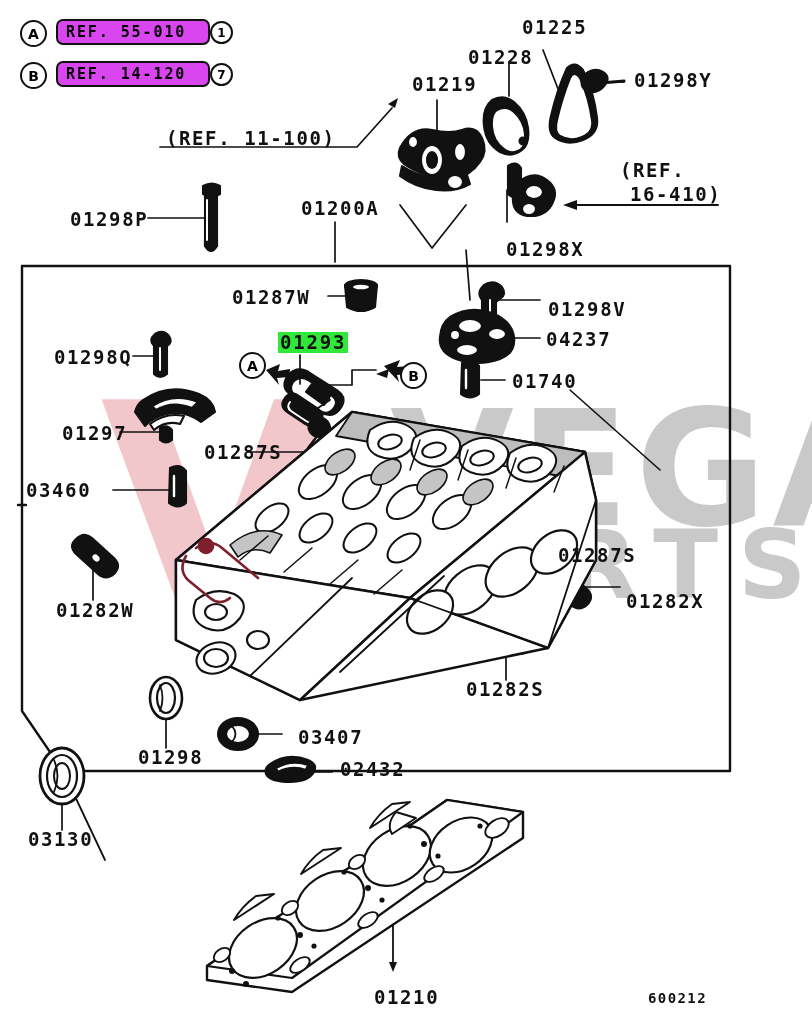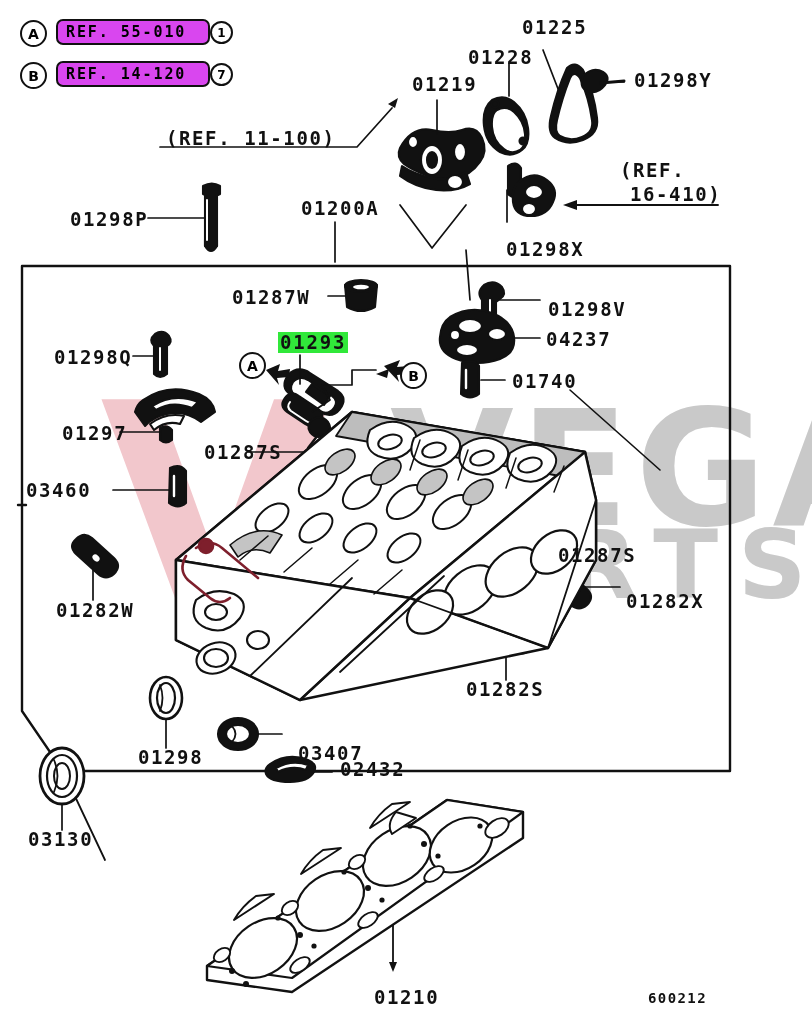--- a/index.html
+++ b/index.html
@@ -397,20 +397,20 @@
   <div class="lbl" style="left:512px;top:372px;">01740</div>
   <div class="lbl" style="left:54px;top:348px;">01298Q</div>
   <div class="lbl" style="left:62px;top:424px;">01297</div>
   <div class="lbl" style="left:204px;top:443px;">01287S</div>
   <div class="lbl" style="left:26px;top:481px;">03460</div>
   <div class="lbl" style="left:558px;top:546px;">01287S</div>
   <div class="lbl" style="left:626px;top:592px;">01282X</div>
   <div class="lbl" style="left:56px;top:601px;">01282W</div>
   <div class="lbl" style="left:466px;top:680px;">01282S</div>
   <div class="lbl" style="left:138px;top:748px;">01298</div>
-  <div class="lbl" style="left:298px;top:744px;text-align:right;">03407</div>
+  <div class="lbl" style="left:298px;top:728px;text-align:right;">03407</div>
   <div class="lbl" style="left:340px;top:760px;">02432</div>
   <div class="lbl" style="left:28px;top:830px;">03130</div>
   <div class="lbl" style="left:374px;top:988px;">01210</div>
 
   <div class="code" style="left:648px;top:990px;">600212</div>
 
 </div>
 
 </body></html>

